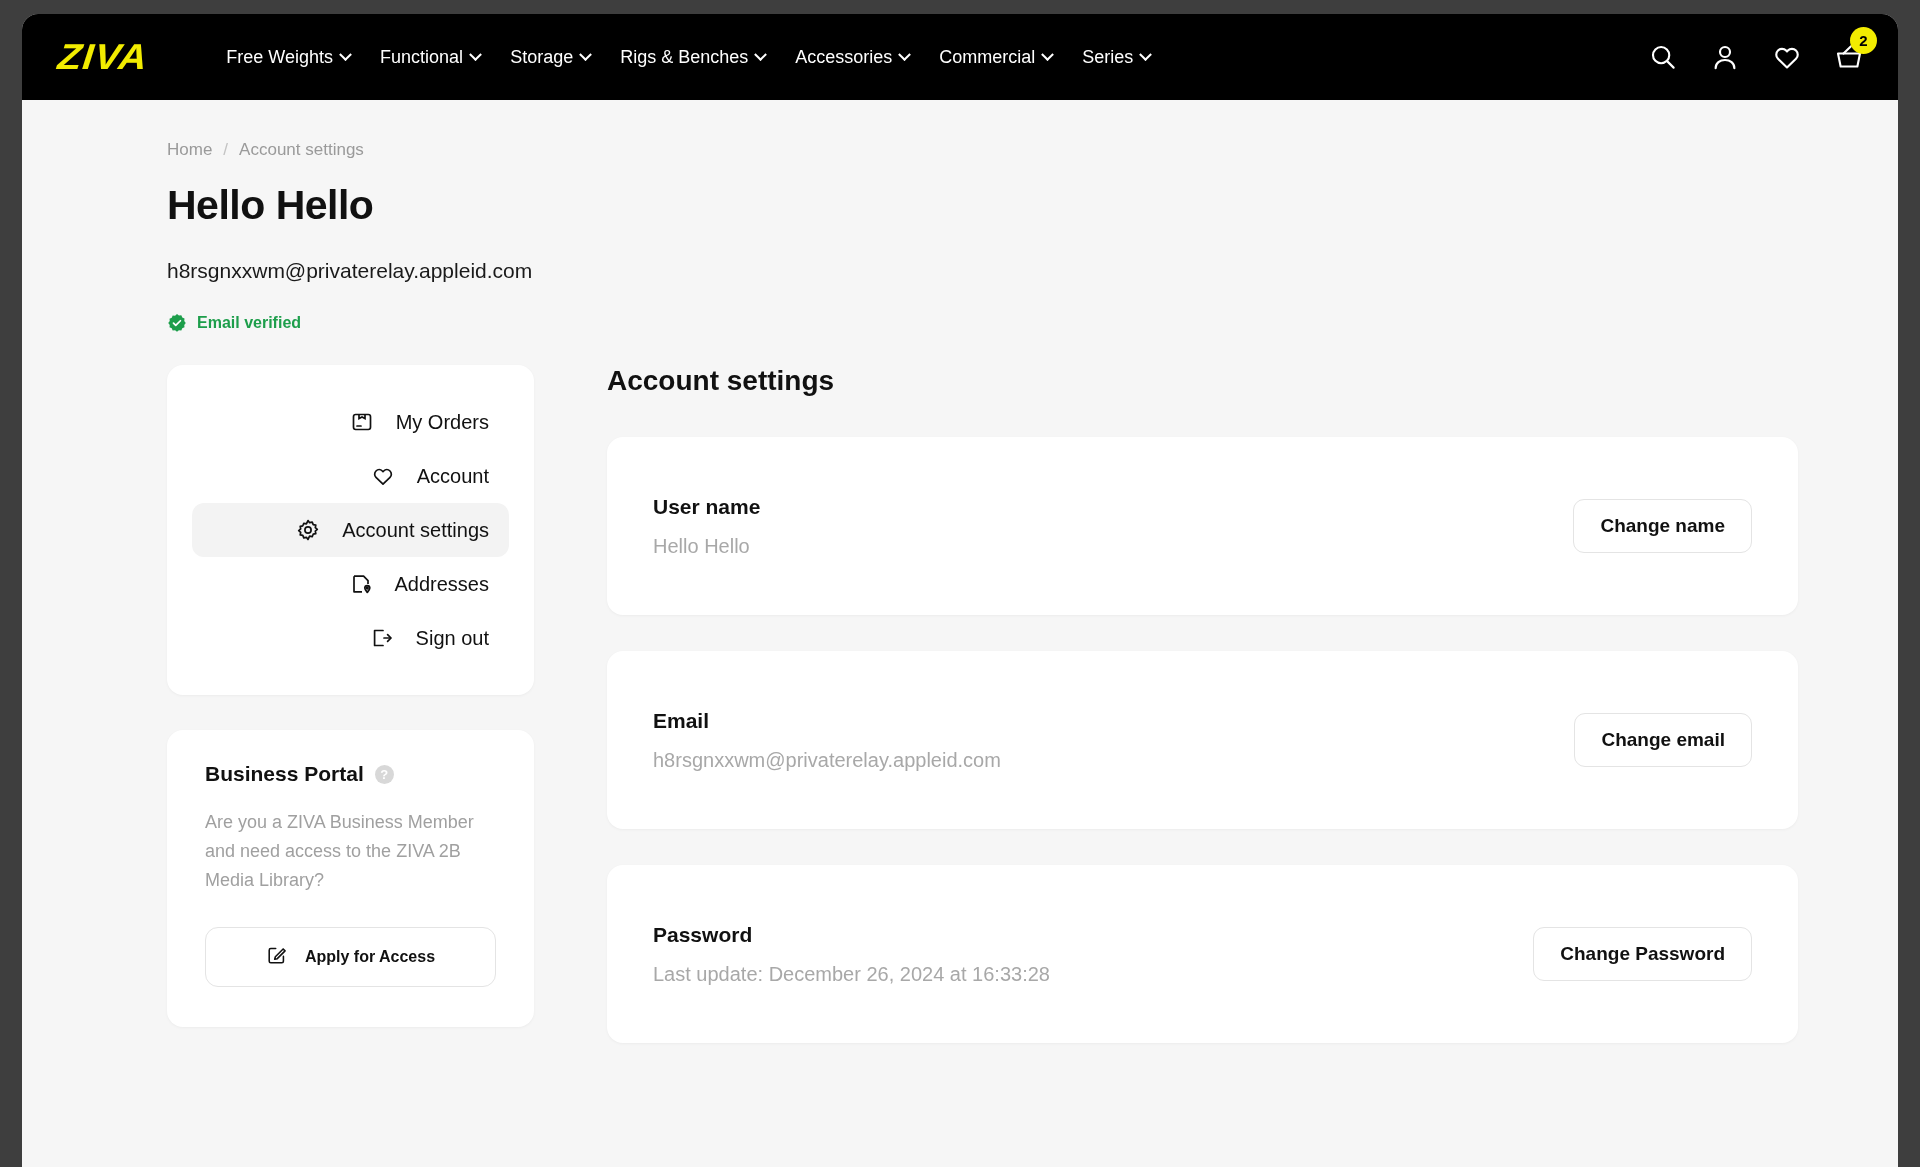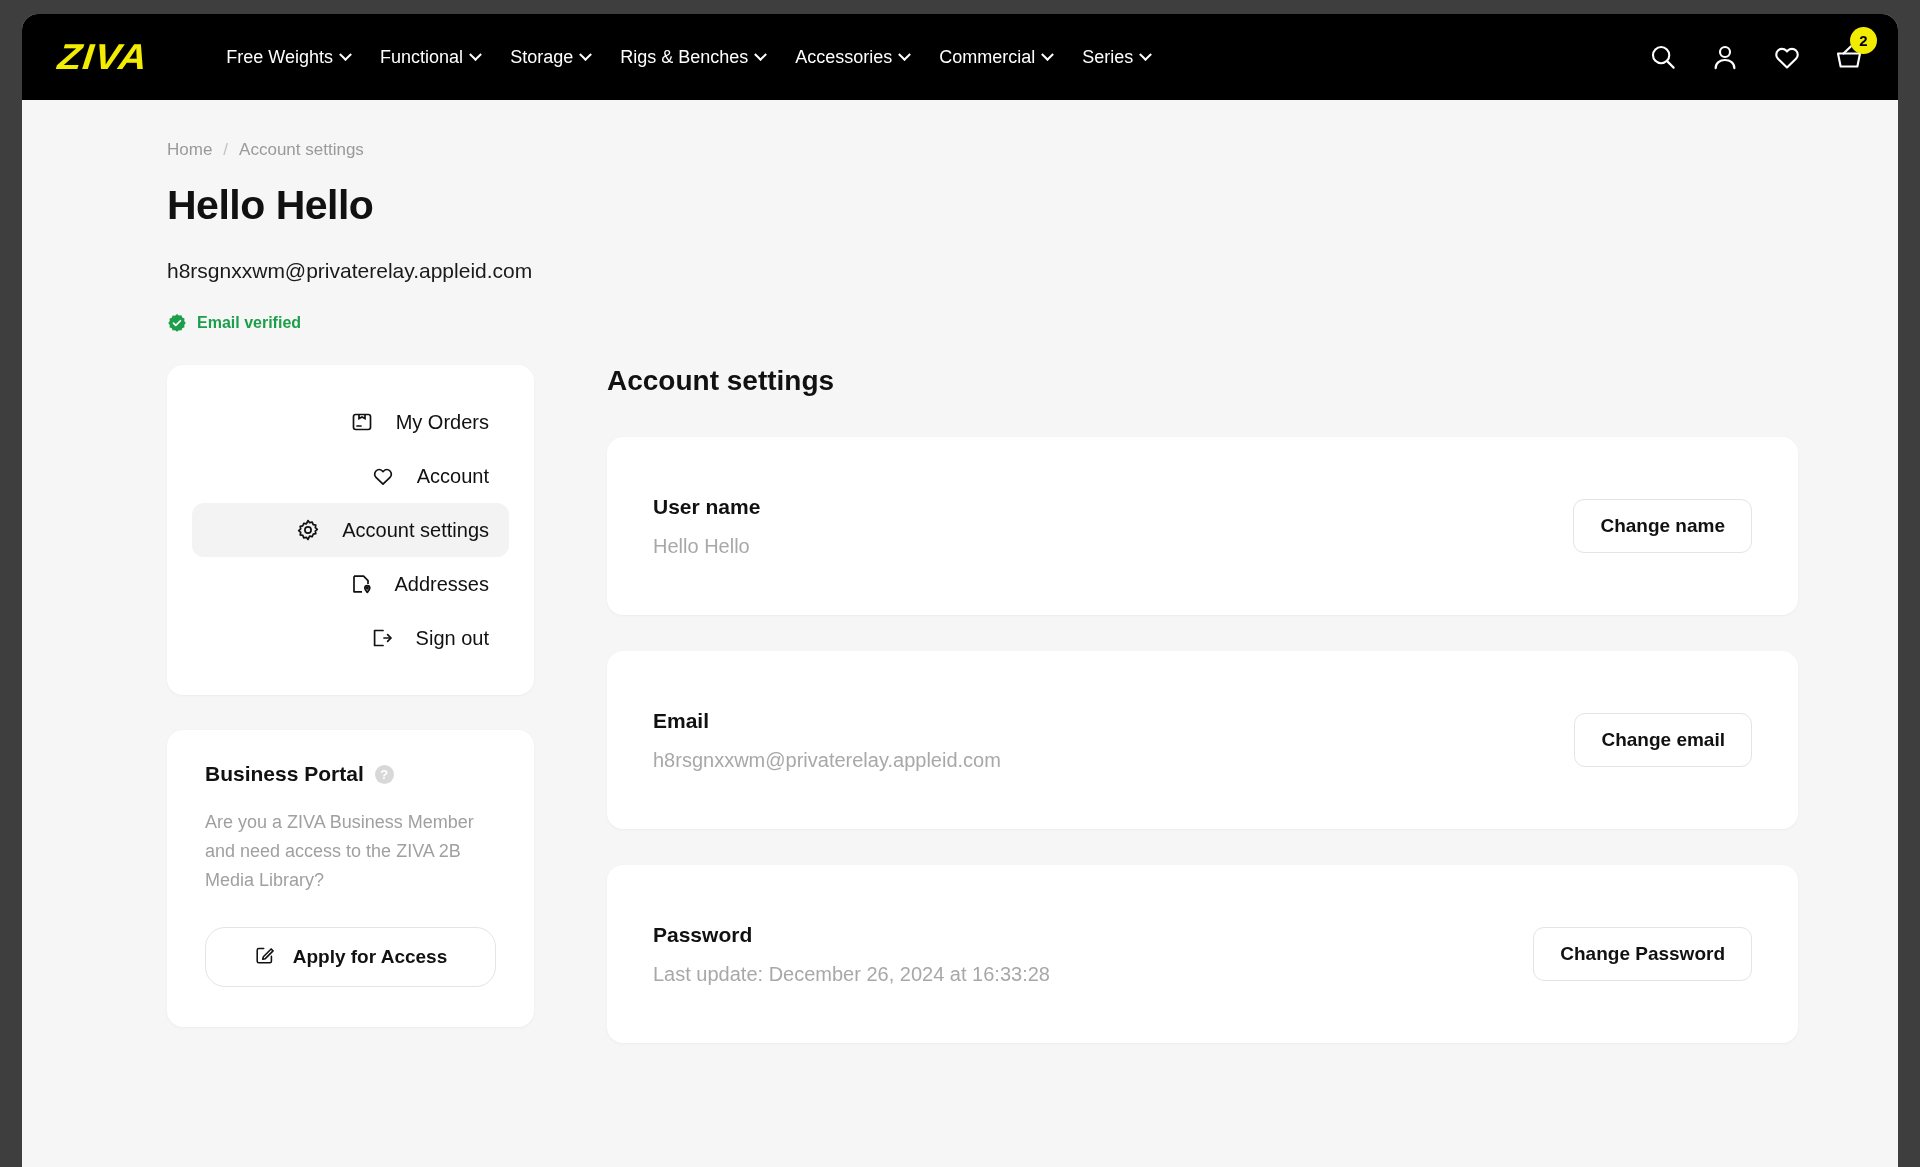--- a/index.html
+++ b/index.html
@@ -165,24 +165,24 @@
     line-height: 1.6;
     color: #a0a0a0;
     max-width: 285px;
   }
   .apply-btn {
     margin-top: 33px;
     height: 60px;
     width: 100%;
     background: #fff;
     border: 1px solid #e4e4e4;
-    border-radius: 20px;
+    border-radius: 13px;
     display: flex; align-items: center; justify-content: center;
     gap: 17px;
-    font-size: 19px; font-weight: bold; color: #111;
+    font-size: 16px; font-weight: bold; color: #111;
     cursor: pointer;
   }
 
   .section-title {
     font-size: 28px; font-weight: bold; color: #111;
     margin-bottom: 40px;
   }
   .setting-card {
     padding: 40px 46px;
     margin-bottom: 36px;

